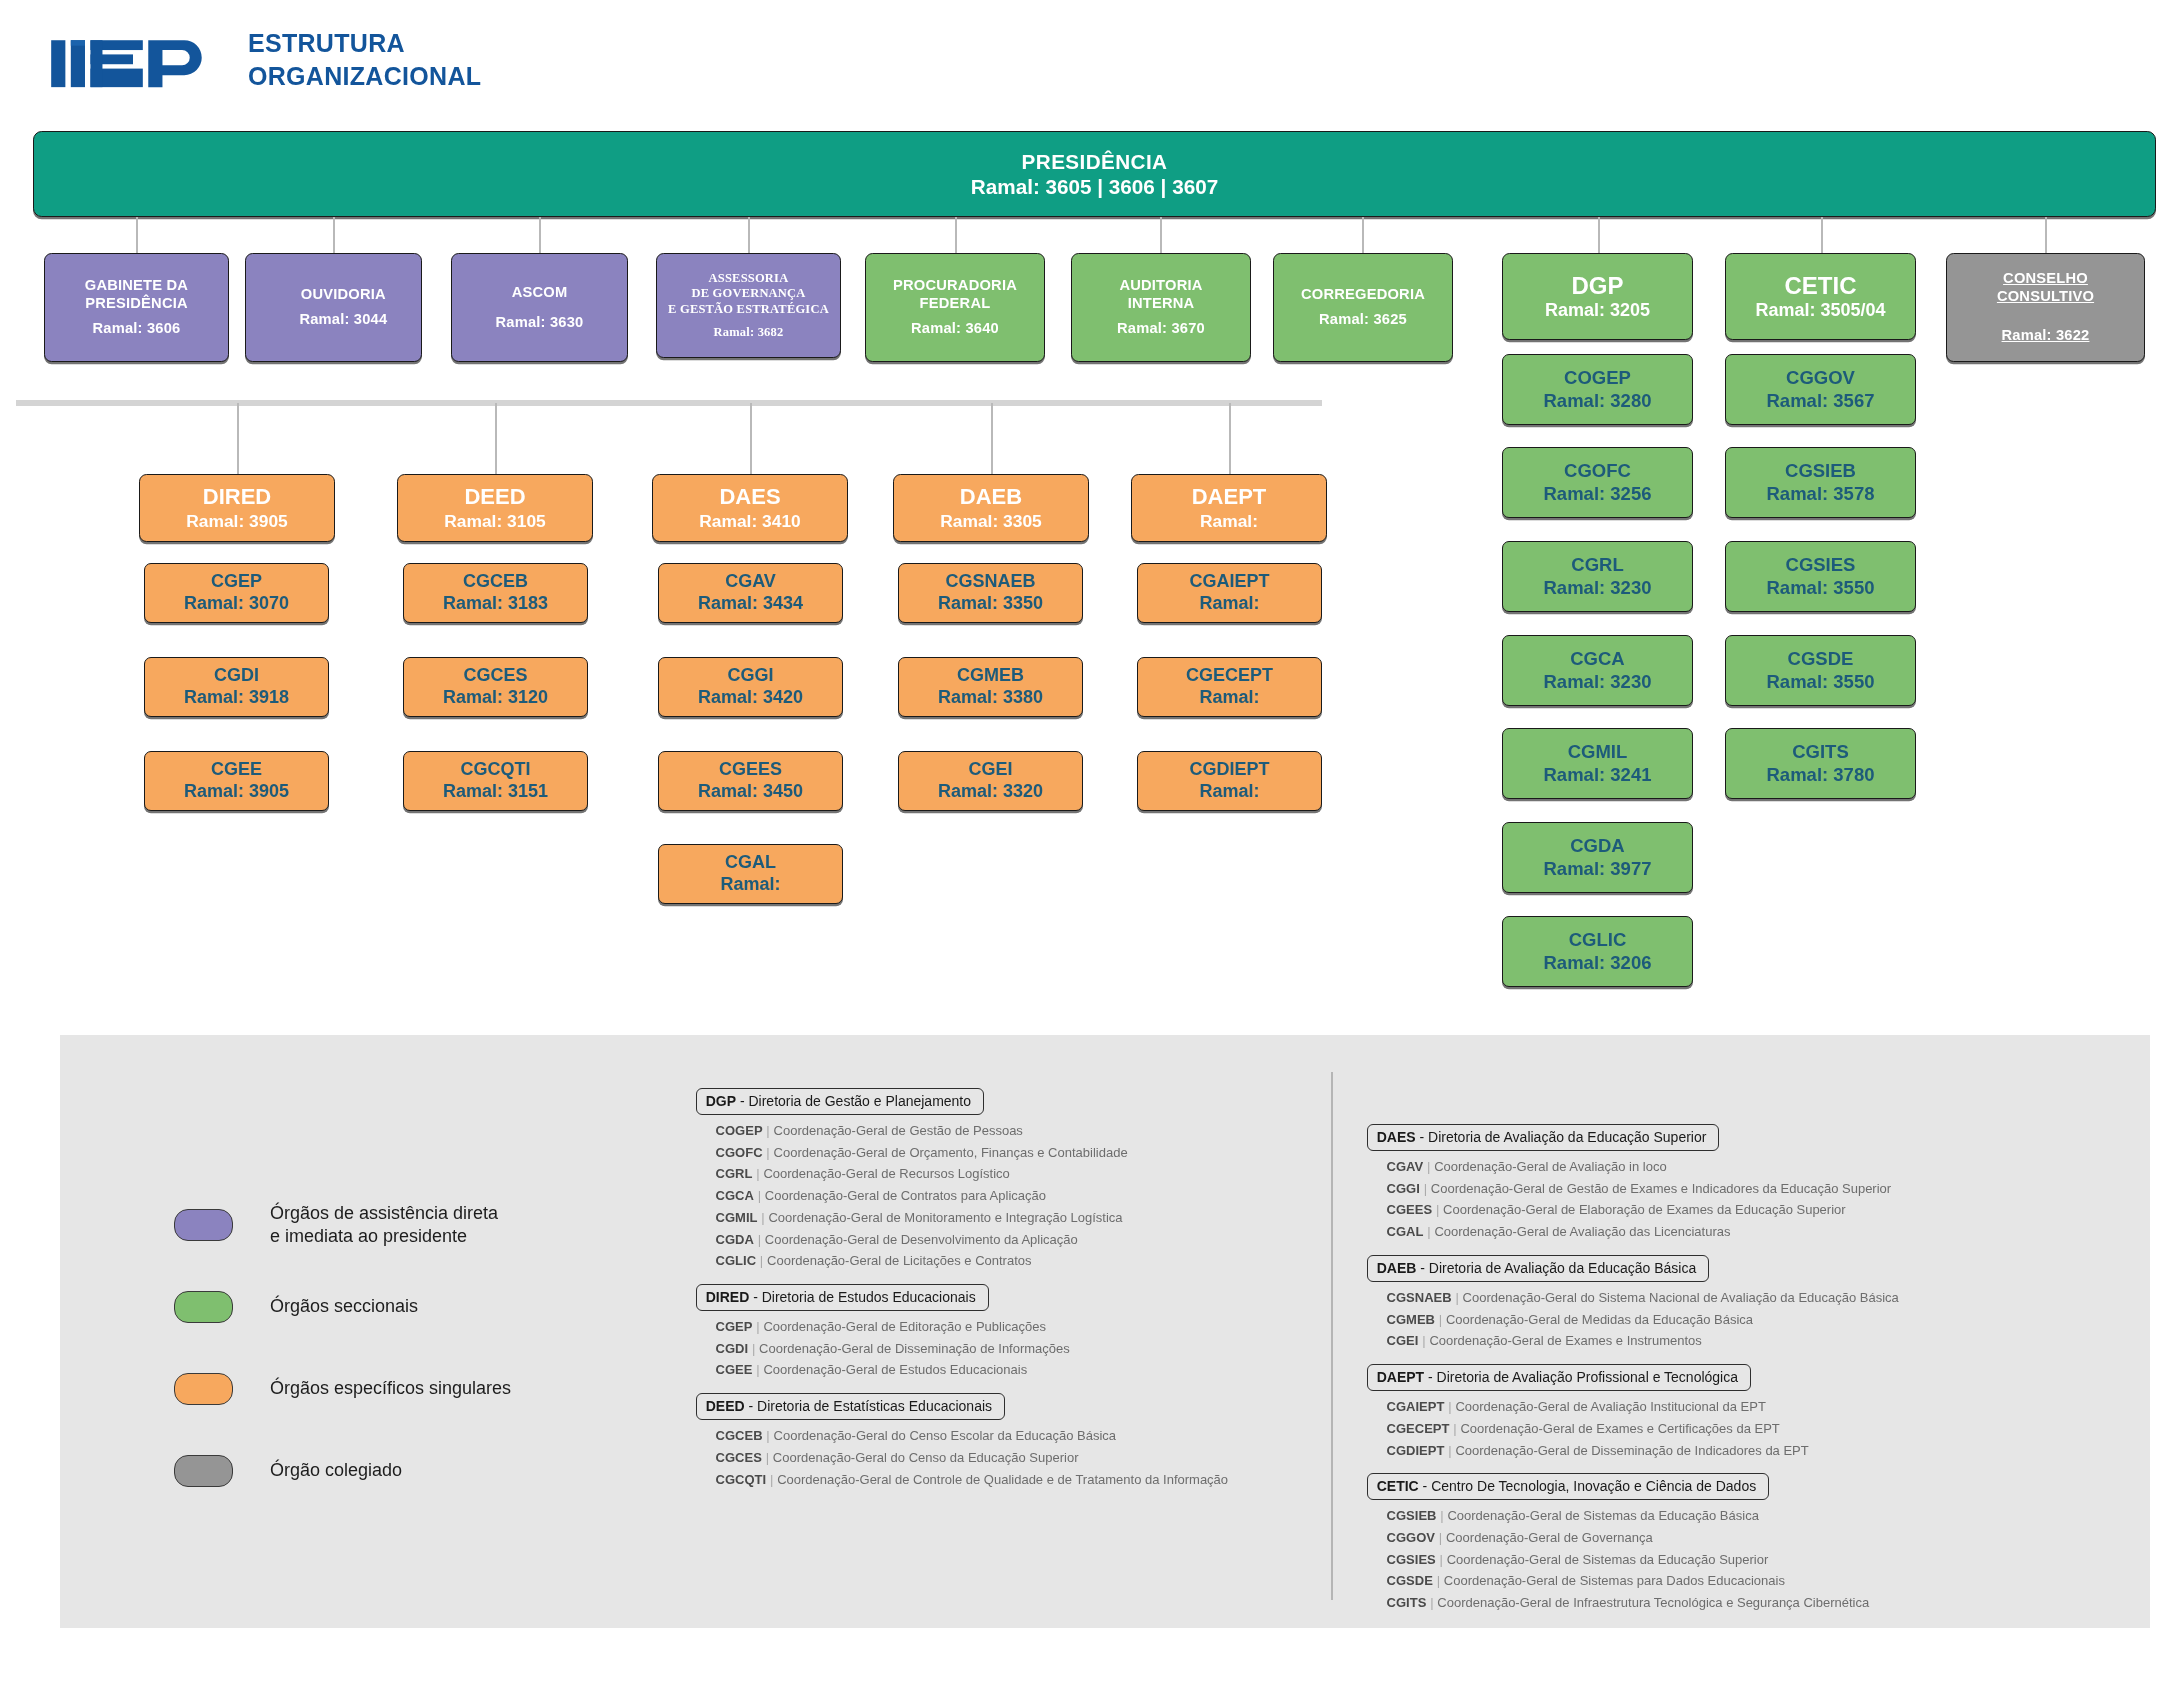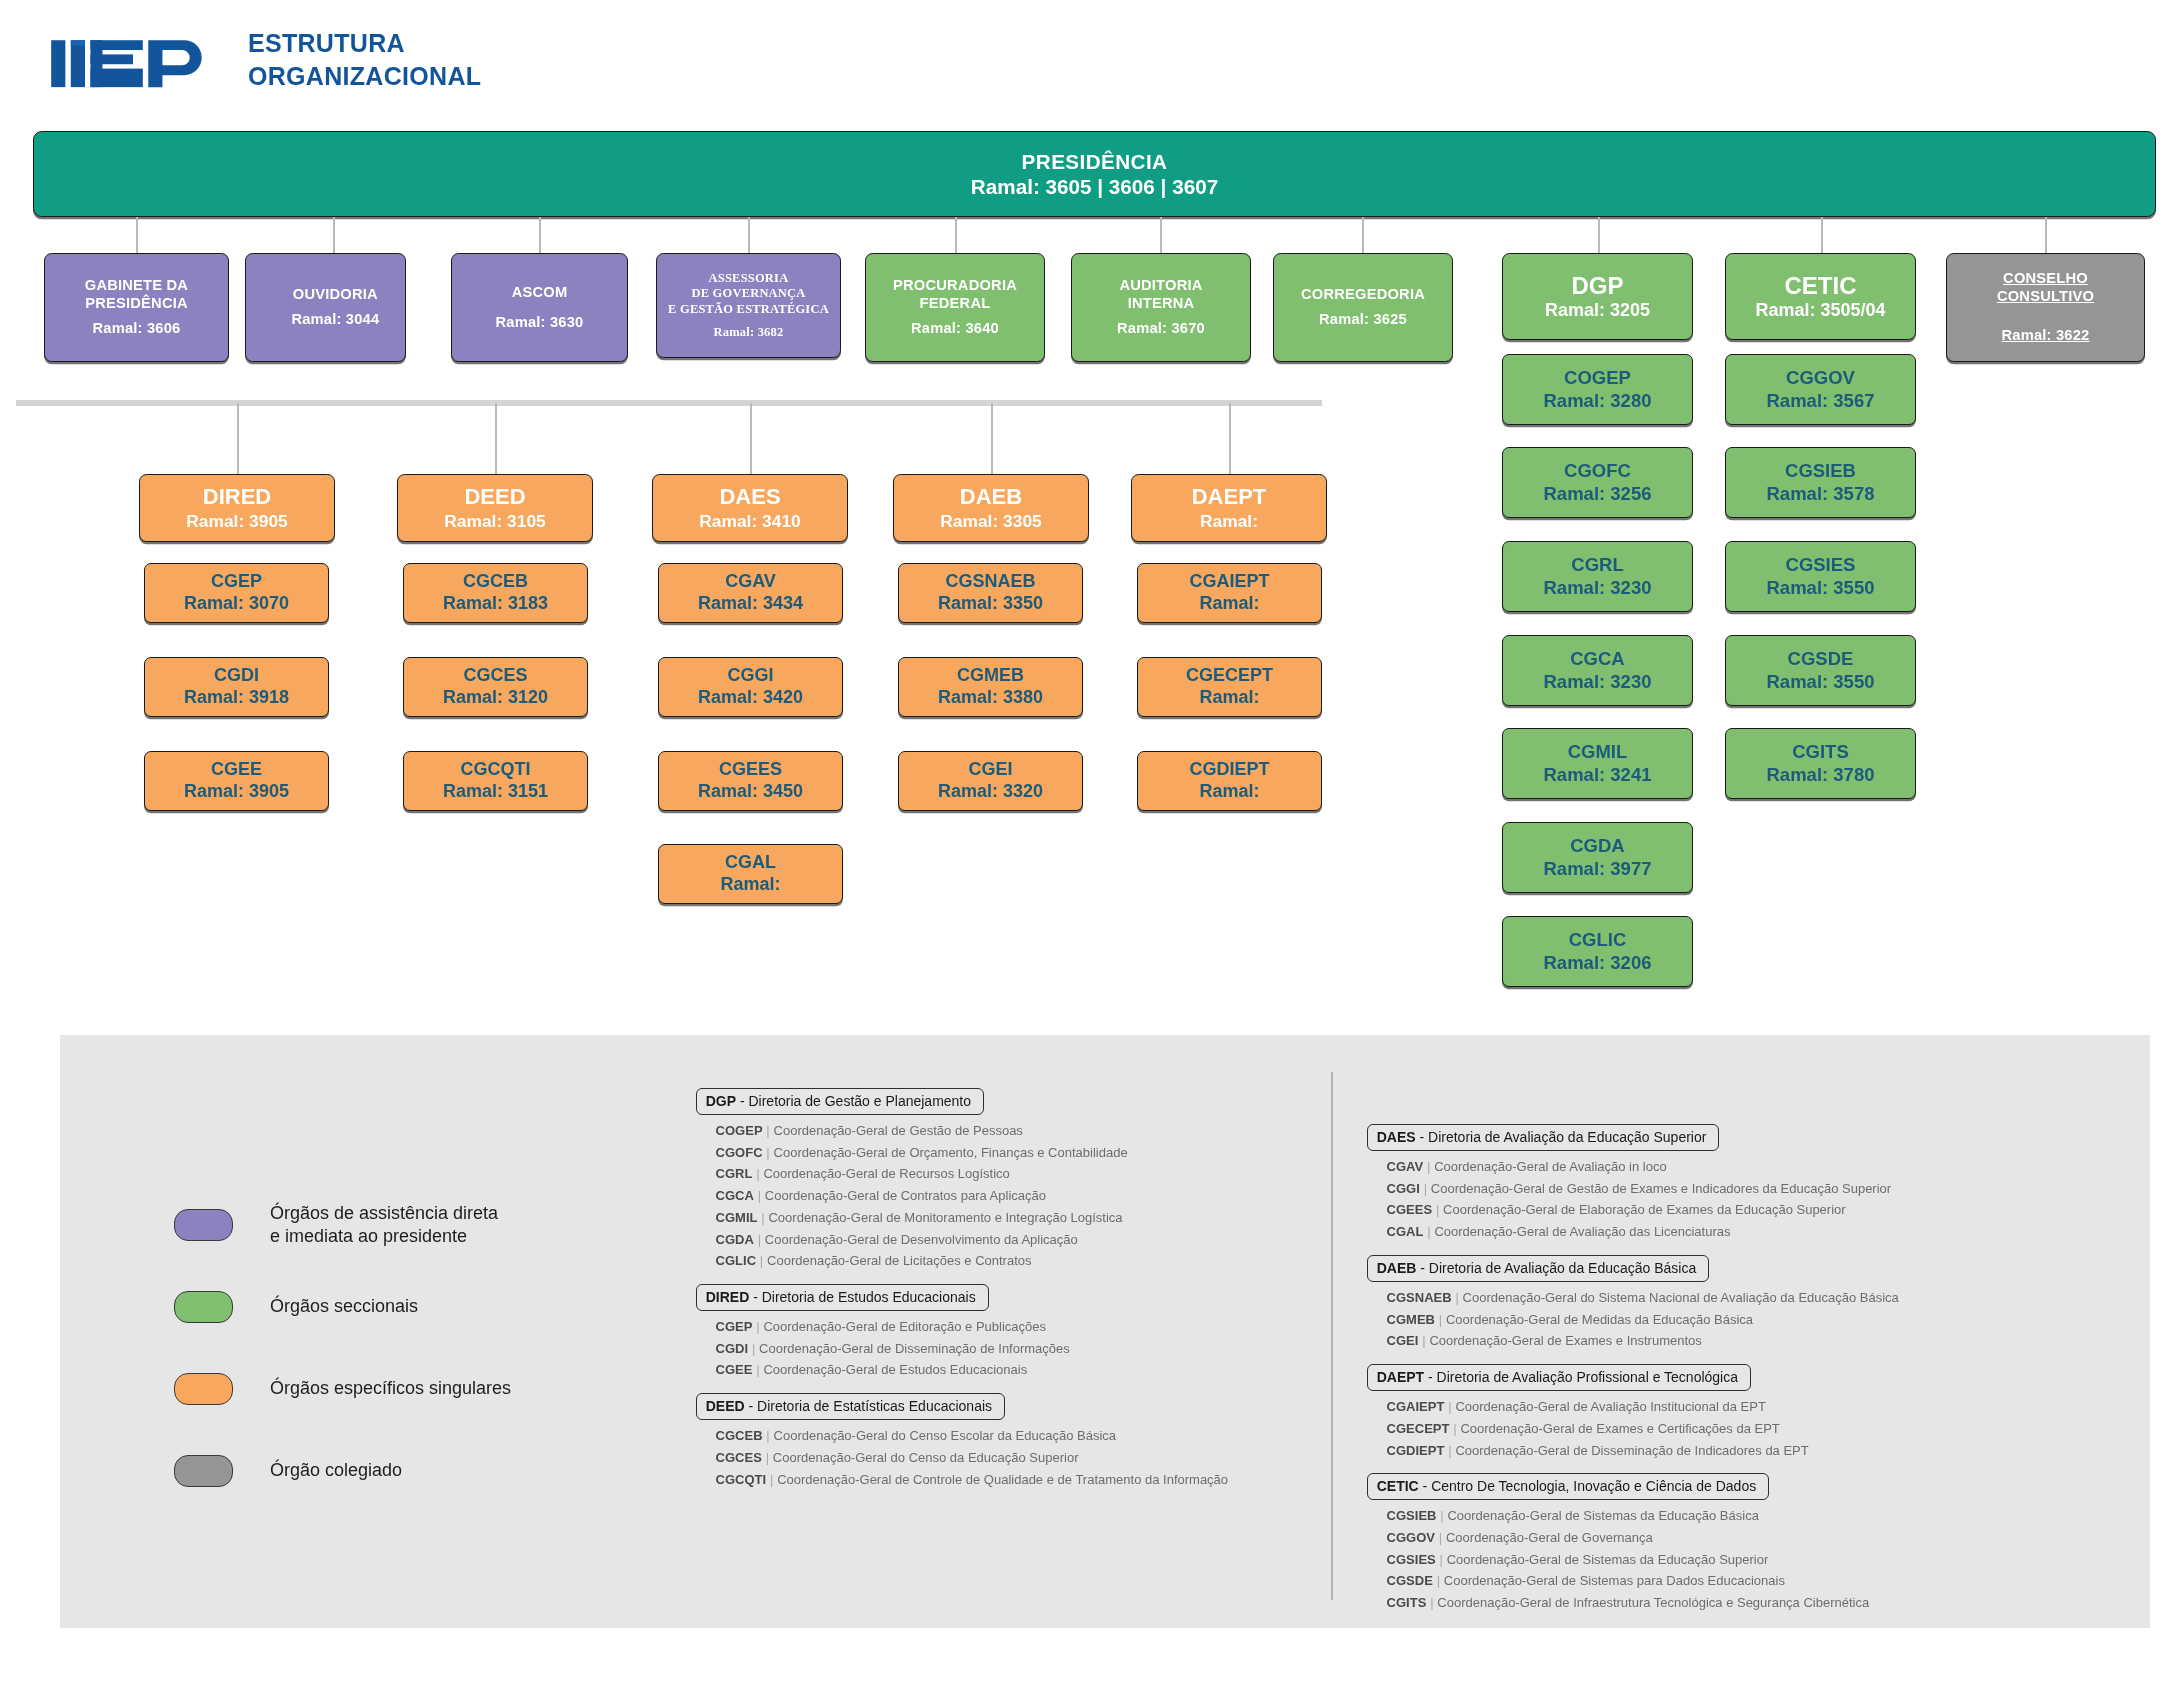--- a/index.html
+++ b/index.html
@@ -162,21 +162,21 @@
     <span class="l2">Ramal: 3605 | 3606 | 3607</span>
   </div>
 
   <div id="row2-layer">
       <div class="box row2 purple" style="left: 44px; top: 253px; width: 185px; height: 109px;">
         <span class="l1">GABINETE DA</span>
         <span class="l1">PRESIDÊNCIA</span>
         <span class="l2" style="margin-top: 7.6px;">Ramal: 3606</span>
       </div>
       <div class="vline" style="left: 136px; top: 217px; height: 36px;"></div>
-      <div class="box row2 purple" style="left: 245px; top: 253px; width: 161px; height: 109px; padding-left: 23px;">
+      <div class="box row2 purple" style="left: 245px; top: 253px; width: 177px; height: 109px; padding-left: 23px;">
         <span class="l1">OUVIDORIA</span>
         <span class="l2" style="margin-top: 7.6px;">Ramal: 3044</span>
       </div>
       <div class="vline" style="left: 333px; top: 217px; height: 36px;"></div>
       <div class="box row2 purple" style="left: 451px; top: 253px; width: 177px; height: 109px;">
         <span class="l1">ASCOM</span>
         <span class="l2" style="margin-top: 12px;">Ramal: 3630</span>
       </div>
       <div class="vline" style="left: 539px; top: 217px; height: 36px;"></div>
       <div class="box row2 purple small" style="left: 656px; top: 253px; width: 185px; height: 105px; font-family: Liberation Serif, serif;">

